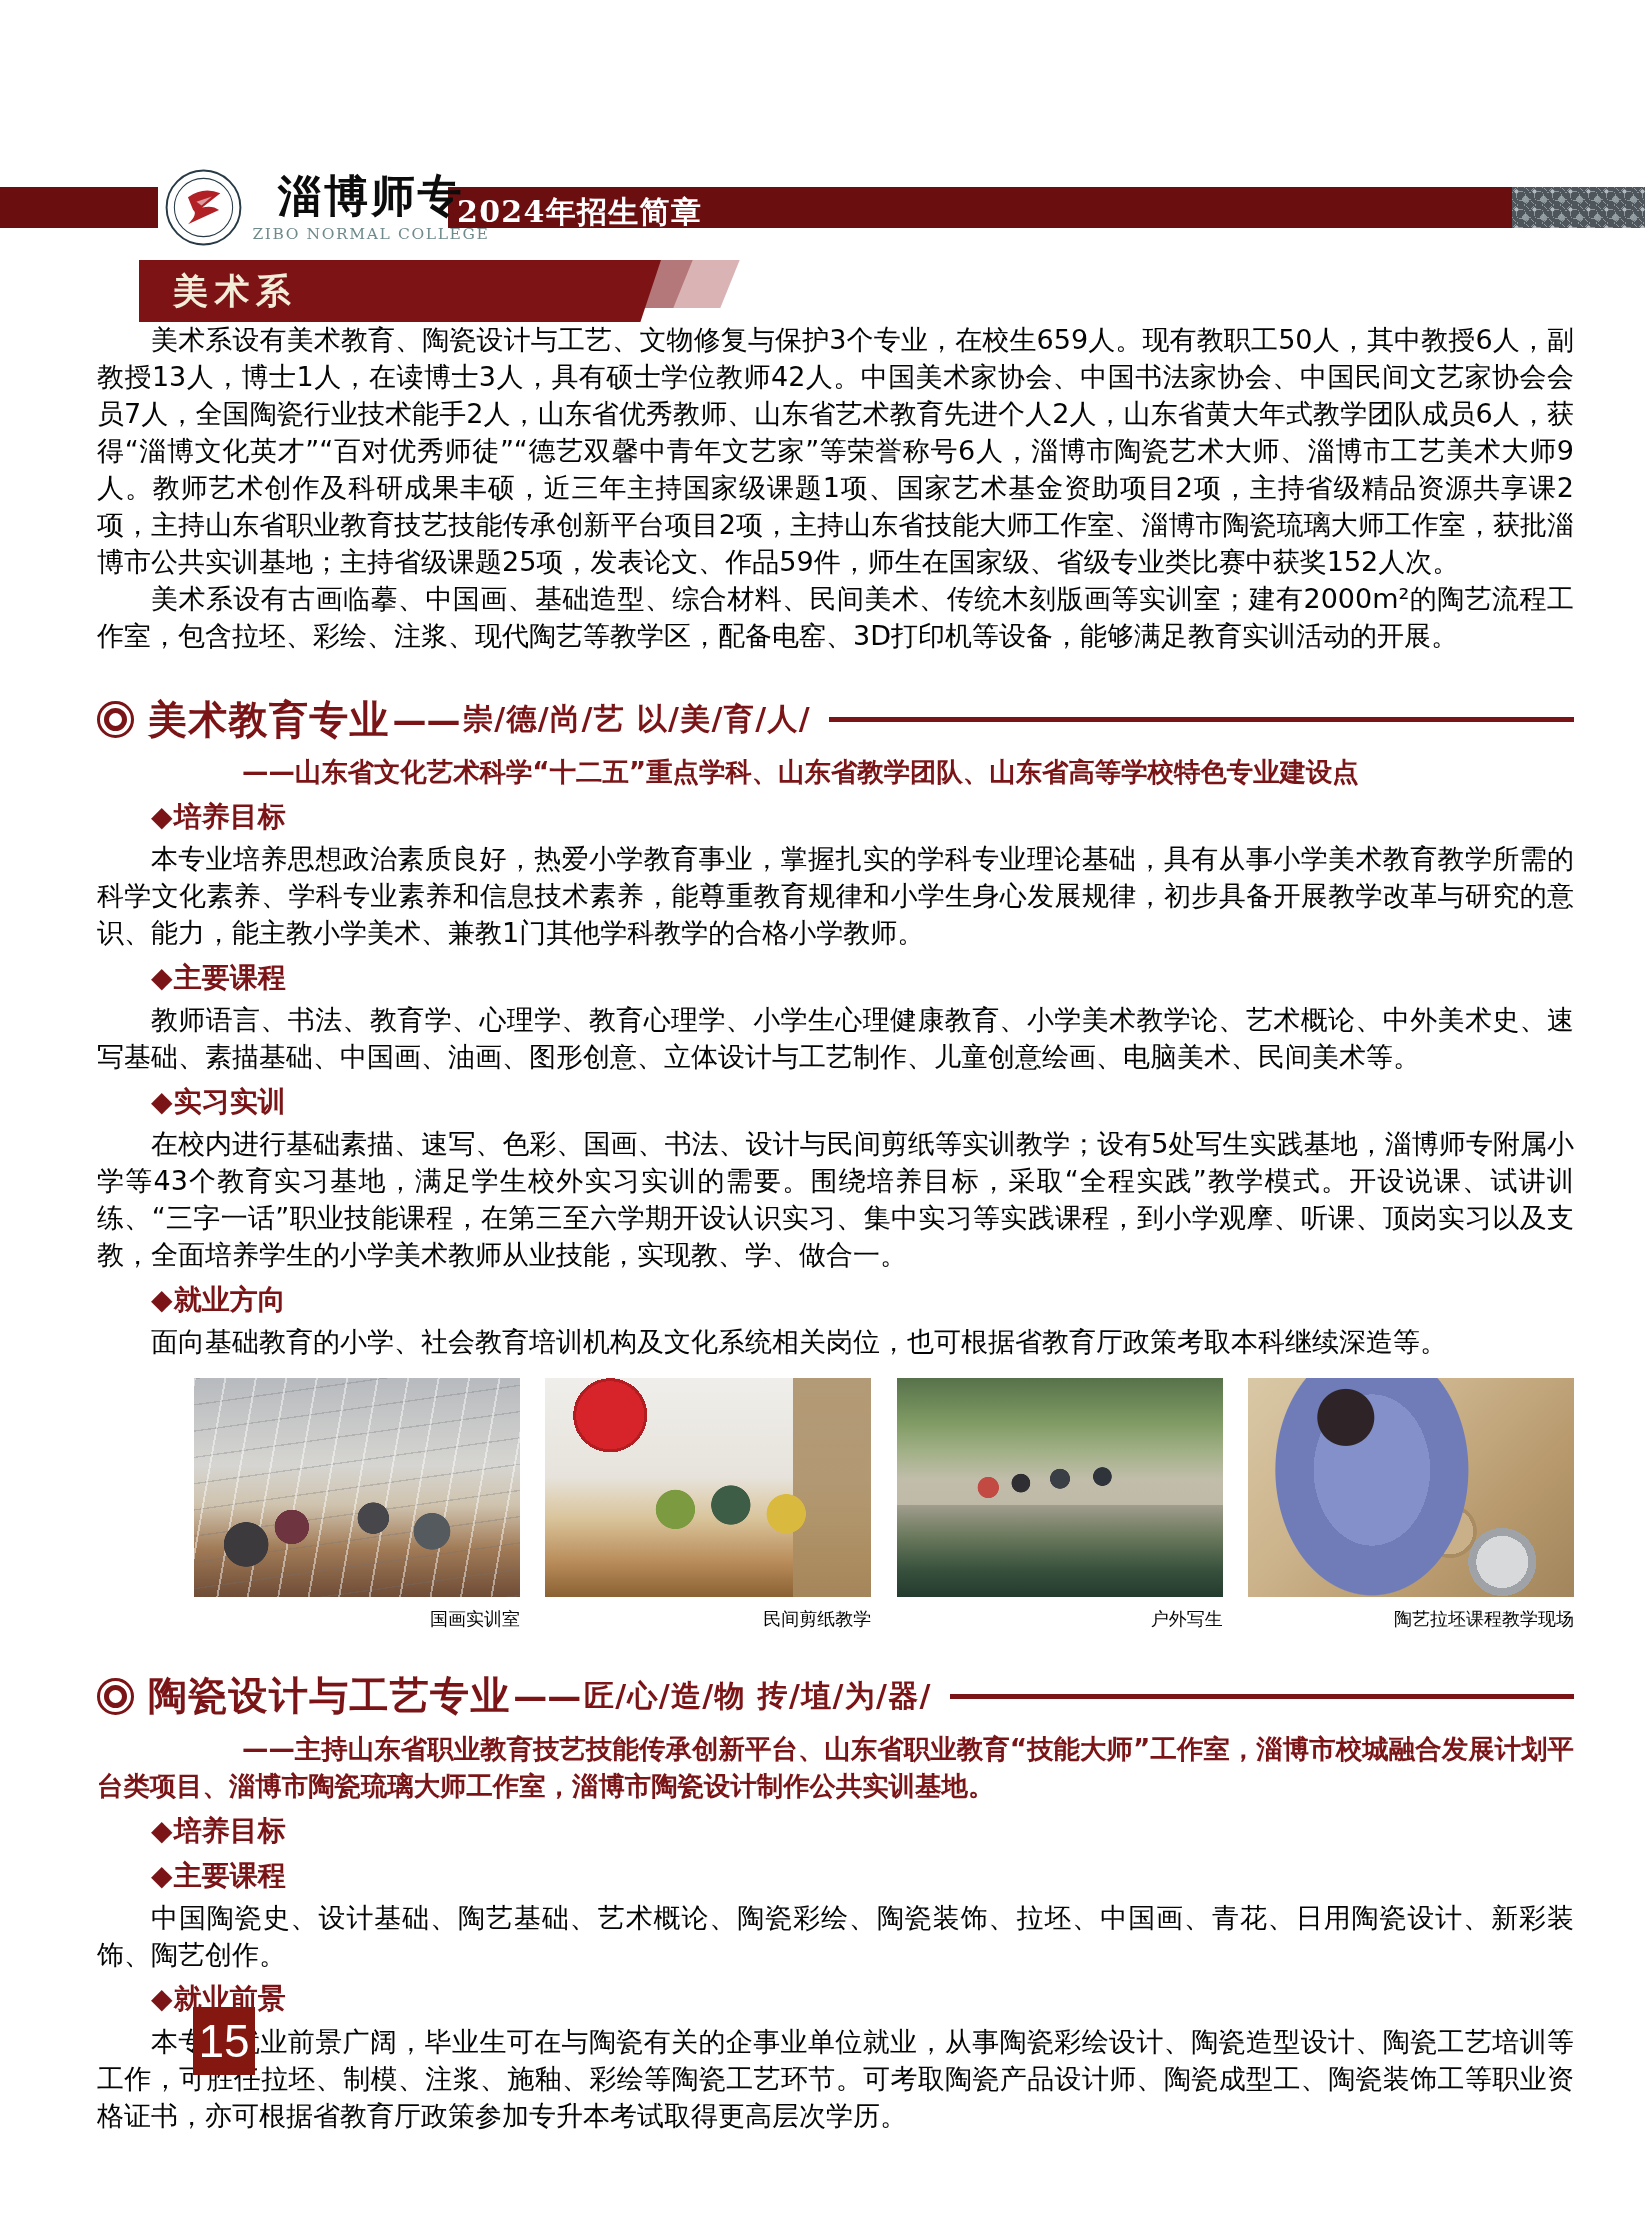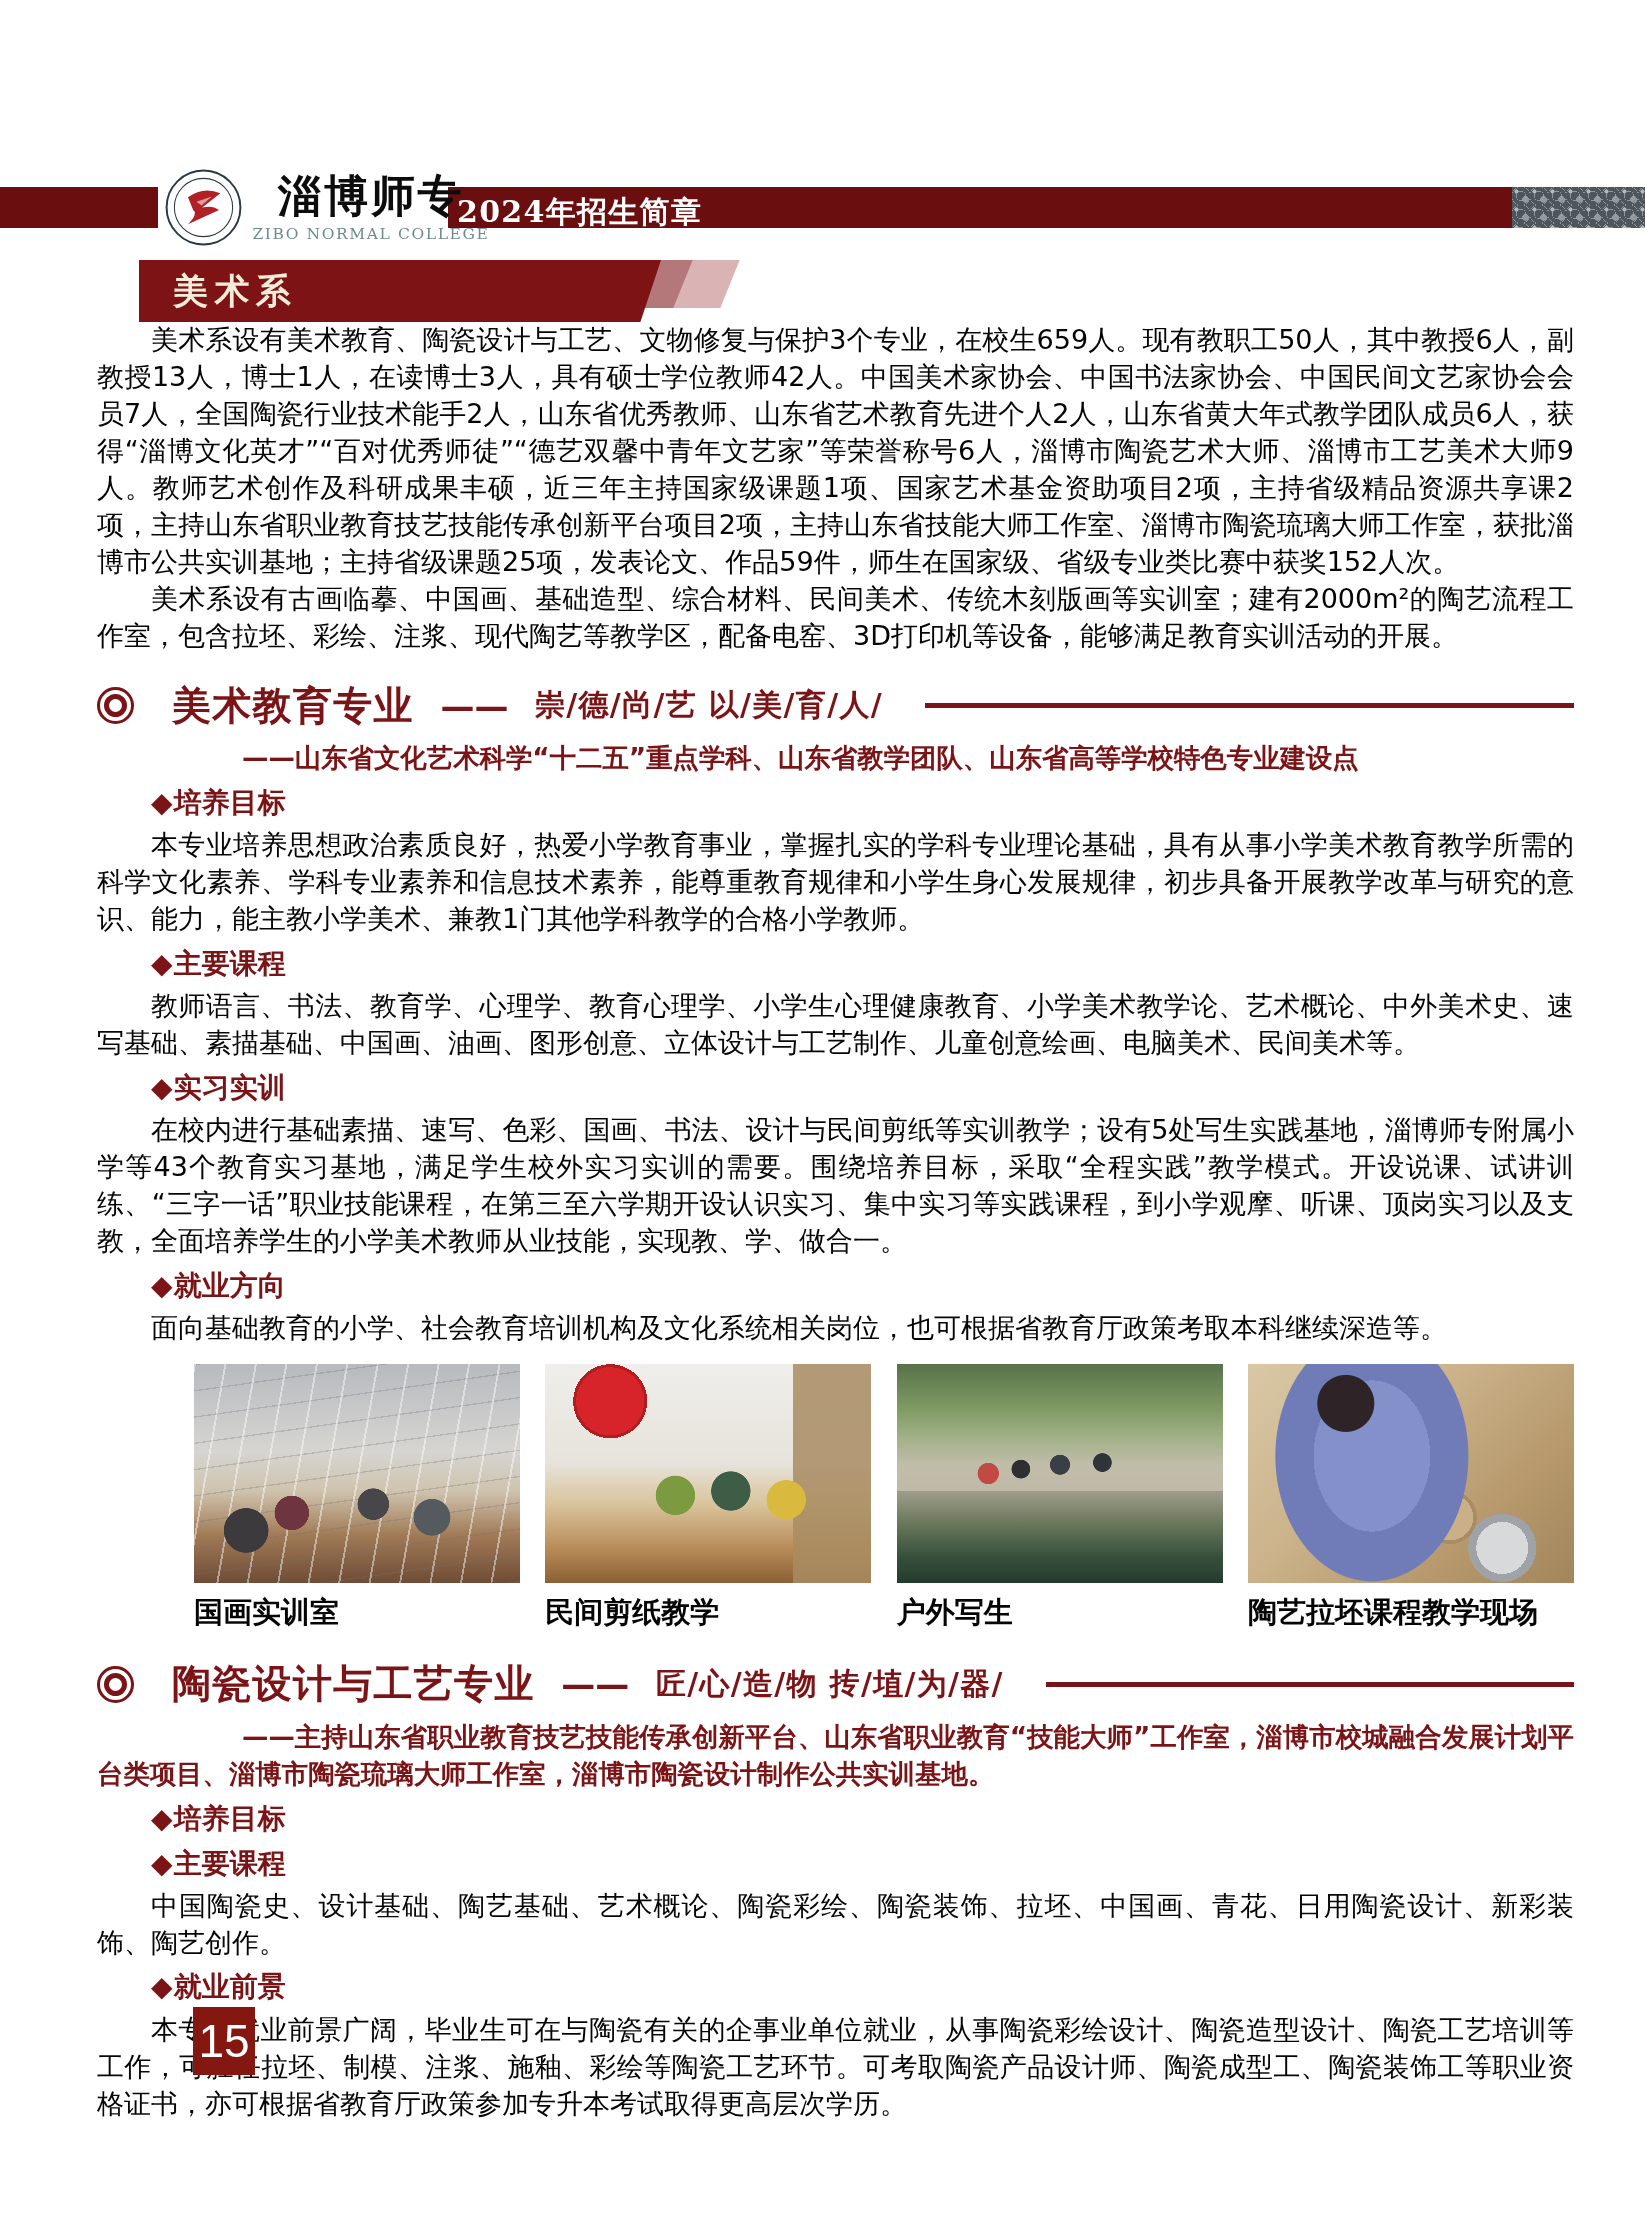--- a/index.html
+++ b/index.html
@@ -48,38 +48,38 @@
   }
   .dept-banner-title{
     font-family:"DejaVu Serif","Liberation Serif",serif;font-weight:bold;font-size:35px;
     color:#f3ecd8;letter-spacing:6.4px;
   }
   .banner-slash1{position:absolute;left:616px;top:260px;width:67px;height:48px;background:#b4787a;transform:skewX(-22deg);z-index:2;}
   .banner-slash2{position:absolute;left:663px;top:260px;width:67px;height:48px;background:#dab4b4;transform:skewX(-22deg);z-index:1;}
   
   .content{position:absolute;left:97px;top:321px;width:1477px;}
   p.body{font-size:27px;line-height:37px;text-align:justify;text-indent:2em;margin:0;color:#050505;}
-  .sec-head{display:flex;align-items:center;margin-top:23px;margin-bottom:5.2px;height:57px;gap:24px;}
+  .sec-head{display:flex;align-items:center;margin-top:37px;margin-bottom:5.2px;height:57px;}
   .ring-icon{width:37px;height:37px;border:3.9px solid var(--red);border-radius:50%;position:relative;flex:none;box-sizing:border-box;}
   .ring-icon::after{content:"";position:absolute;inset:3.9px;border:5.8px solid var(--red);border-radius:50%;}
   .sec-title{font-size:39px;font-weight:bold;color:var(--red);margin-left:14px;letter-spacing:1.3px;white-space:nowrap;}
   .sec-dash{font-size:34px;font-weight:bold;color:var(--red);margin:0 2.6px;white-space:nowrap;}
   .sec-motto{font-size:30px;font-weight:bold;color:var(--red);letter-spacing:1.3px;white-space:nowrap;}
   .sec-rule{flex:1;height:5.8px;background:var(--red);margin-left:18px;}
   .sec-sub{
     color:var(--red);font-weight:bold;font-size:26.4px;line-height:37px;
     text-indent:145px;text-align:justify;margin:2.6px 0 3.9px;
   }
   .block-head{color:var(--red);font-weight:bold;font-size:28px;line-height:37px;margin:7.7px 0 5.2px;padding-left:54px;}
   .block-head .diamond{margin-right:1.3px;}
   
   .photos{display:flex;justify-content:space-between;width:1380px;margin:18px 0 3.9px 97px;}
   .photo-fig{width:326px;display:flex;flex-direction:column;}
   .photo{width:326px;height:219px;position:relative;overflow:hidden;background:#ccc;}
-  .photo-cap{text-align:left;font-size:29px;margin-top:10.3px;color:#050505;font-weight:bold;}
+  .photo-cap{text-align:right;font-size:18px;margin-top:10.3px;color:#050505;}
   .photo-1{background:
     radial-gradient(circle at 16% 76%, #3c3a3d 0 22px, transparent 22.6px),
     radial-gradient(circle at 30% 68%, #6e3440 0 17px, transparent 17.4px),
     radial-gradient(circle at 55% 64%, #47474b 0 15.5px, transparent 16px),
     radial-gradient(circle at 73% 70%, #555a5e 0 18px, transparent 18.7px),
     repeating-linear-gradient(100deg, rgba(255,255,255,.45) 0 1.9px, transparent 1.9px 30px),
     repeating-linear-gradient(172deg, rgba(110,112,118,.28) 0 1.3px, transparent 1.3px 26px),
     linear-gradient(180deg,#b7babe 0%,#d6d5d1 40%,#cfc3ae 58%,#a17b57 78%,#6e4c36 100%);}
   .photo-2{background:
     radial-gradient(circle at 28% 50%, #c24a43 0 10.3px, transparent 11px),

